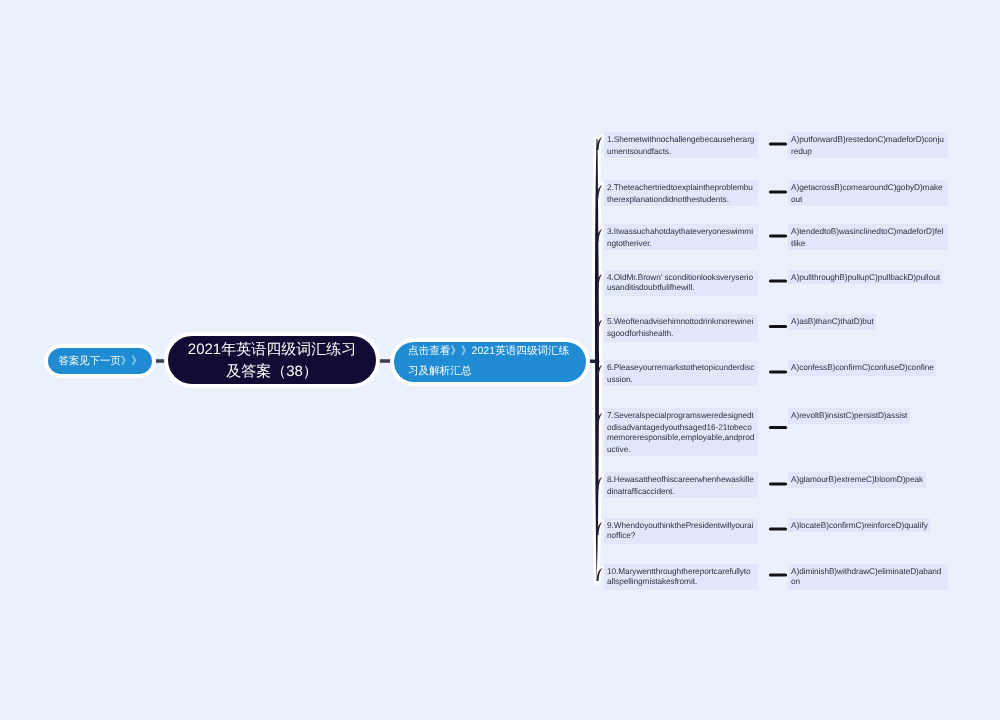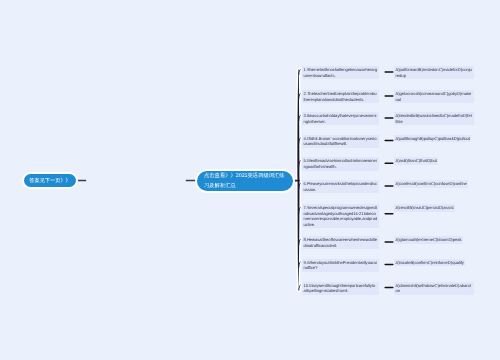--- a/index.html
+++ b/index.html
@@ -53,20 +53,23 @@
         <path d="M 385.2 140.5 L 392.8 140.5" stroke="#121212" stroke-width="1.5" fill="none" stroke-linecap="round"></path>
         <path d="M 385.2 163.3 L 392.8 163.3" stroke="#121212" stroke-width="1.5" fill="none" stroke-linecap="round"></path>
         <path d="M 385.2 186 L 392.8 186" stroke="#121212" stroke-width="1.5" fill="none" stroke-linecap="round"></path>
         <path d="M 385.2 213.8 L 392.8 213.8" stroke="#121212" stroke-width="1.5" fill="none" stroke-linecap="round"></path>
         <path d="M 385.2 242 L 392.8 242" stroke="#121212" stroke-width="1.5" fill="none" stroke-linecap="round"></path>
         <path d="M 385.2 264.5 L 392.8 264.5" stroke="#121212" stroke-width="1.5" fill="none" stroke-linecap="round"></path>
         <path d="M 385.2 287.5 L 392.8 287.5" stroke="#121212" stroke-width="1.5" fill="none" stroke-linecap="round"></path>
       </g>
   </svg>
   <div class="node-left">答案见下一页》》</div>
+  <div class="node-center">
+      <div><span>2021年英语四级词汇练习</span><br><span>及答案（38）</span></div>
+    </div>
   <div class="node-right"><span>点击查看》》2021英语四级词汇练</span><br><span>习及解析汇总</span></div>
   <div id="items">
       <div class="qa" style="left: 302px; top: 66px; max-width: 77px;">1.Shemetwithnochallengebecauseherargumentsoundfacts.</div>
       <div class="qa" style="left: 394px; top: 66px; max-width: 80px;">A)putforwardB)restedonC)madeforD)conjuredup</div>
       <div class="qa" style="left: 302px; top: 90px; max-width: 77px;">2.Theteachertriedtoexplaintheproblembutherexplanationdidnotthestudents.</div>
       <div class="qa" style="left: 394px; top: 90px; max-width: 80px;">A)getacrossB)comearoundC)gobyD)makeout</div>
       <div class="qa" style="left: 302px; top: 112px; max-width: 77px;">3.Itwassuchahotdaythateveryoneswimmingtotheriver.</div>
       <div class="qa" style="left: 394px; top: 112px; max-width: 80px;">A)tendedtoB)wasinclinedtoC)madeforD)feltlike</div>
       <div class="qa" style="left: 302px; top: 134.5px; max-width: 77px;">4.OldMr.Brown’ sconditionlooksveryseriousanditisdoubtfulifhewill.</div>
       <div class="qa" style="left: 394px; top: 134.5px; max-width: 80px;">A)pullthroughB)pullupC)pullbackD)pullout</div>

